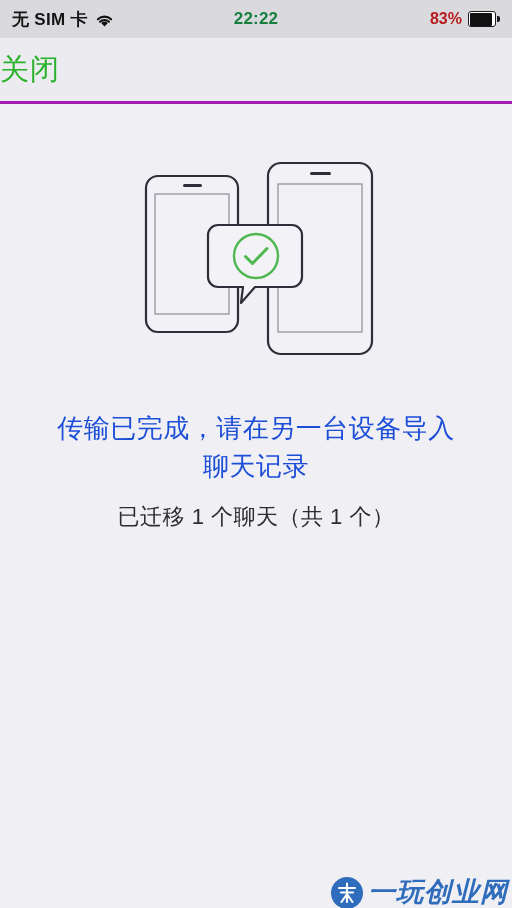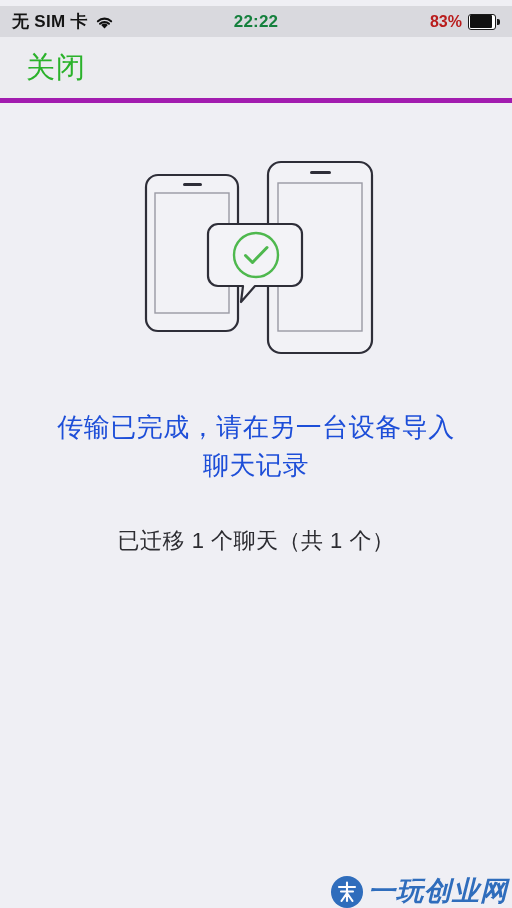--- a/index.html
+++ b/index.html
@@ -11,28 +11,27 @@
     height: 908px;
     background: #efeff4;
     font-family: "Liberation Sans", "DejaVu Sans", sans-serif;
     overflow: hidden;
     position: relative;
     -webkit-font-smoothing: antialiased;
   }
 
   
   .status-bar {
-    height: 31px;
+    height: 38px;
     background: #d9d9de;
     display: flex;
     align-items: center;
     position: relative;
     padding: 4px 12px;
     box-sizing: border-box;
-    margin-top: 6px;
   }
   .status-left {
     display: flex;
     align-items: center;
     gap: 7px;
   }
   .status-carrier {
     font-size: 17px;
     font-weight: 600;
     color: #141414;
@@ -100,24 +99,23 @@
     width: 2.5px;
     height: 6px;
     background: #1a1a1a;
     border-radius: 0 2px 2px 0;
   }
 
   
   .nav-bar {
     height: 66px;
     background: #ececf0;
-    border-bottom: 5px solid #a21caf;
-    display: flex;
-    align-items: center;
-    padding-left: 26px;
+    border-bottom: 3px solid #a21caf;
+    display: flex;
+    align-items: center;
     box-sizing: border-box;
   }
   .nav-close {
     font-size: 29px;
     color: #2bb22b;
     letter-spacing: 1px;
     cursor: pointer;
     user-select: none;
     line-height: 1;
   }
@@ -147,21 +145,21 @@
   }
   .message-title {
     font-size: 26px;
     color: #1d4ed8;
     line-height: 1.45;
     letter-spacing: 0.5px;
     margin: 0 auto;
     width: 400px;
   }
   .message-sub {
-    margin-top: 42px;
+    margin-top: 17px;
     font-size: 22px;
     color: #2c2c31;
     letter-spacing: 0.5px;
   }
 
   
   .watermark {
     position: absolute;
     right: 4px;
     bottom: 4px;

